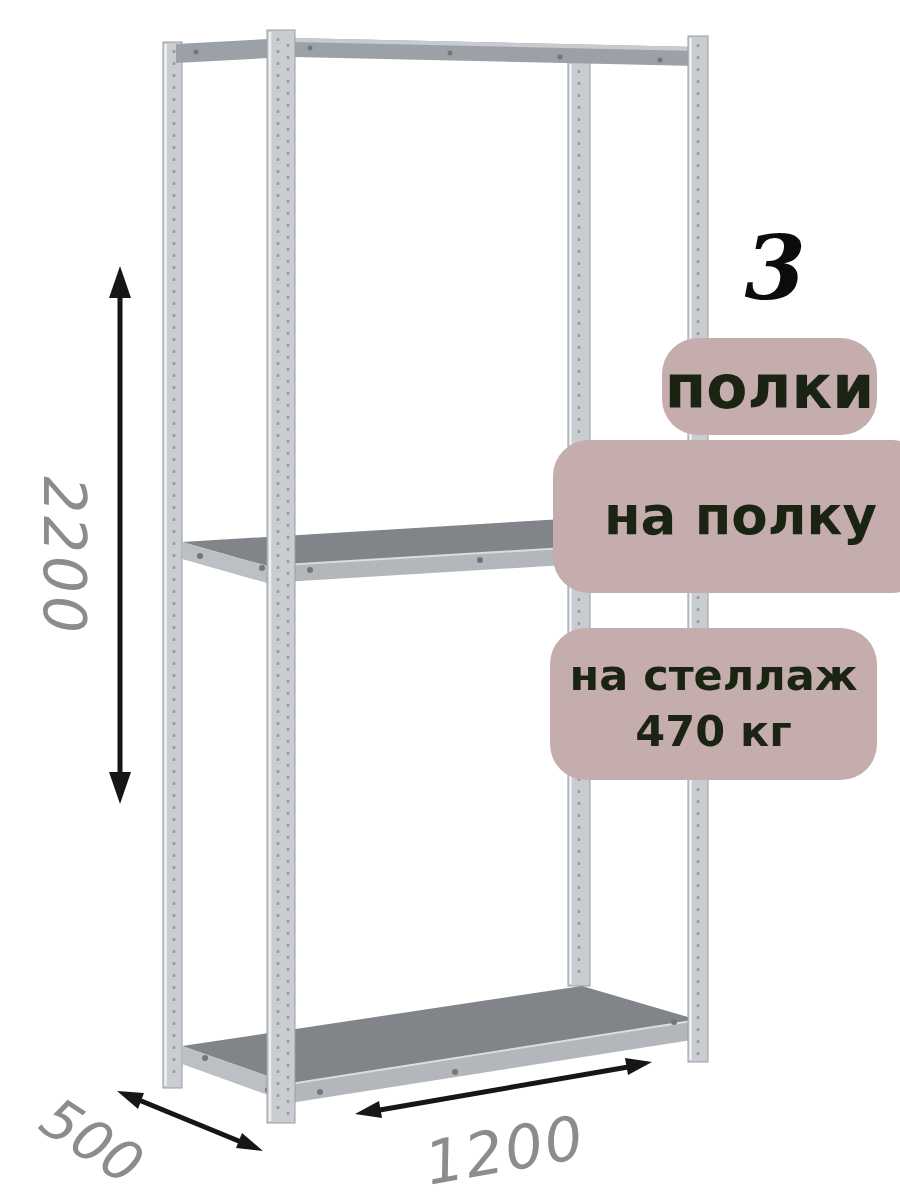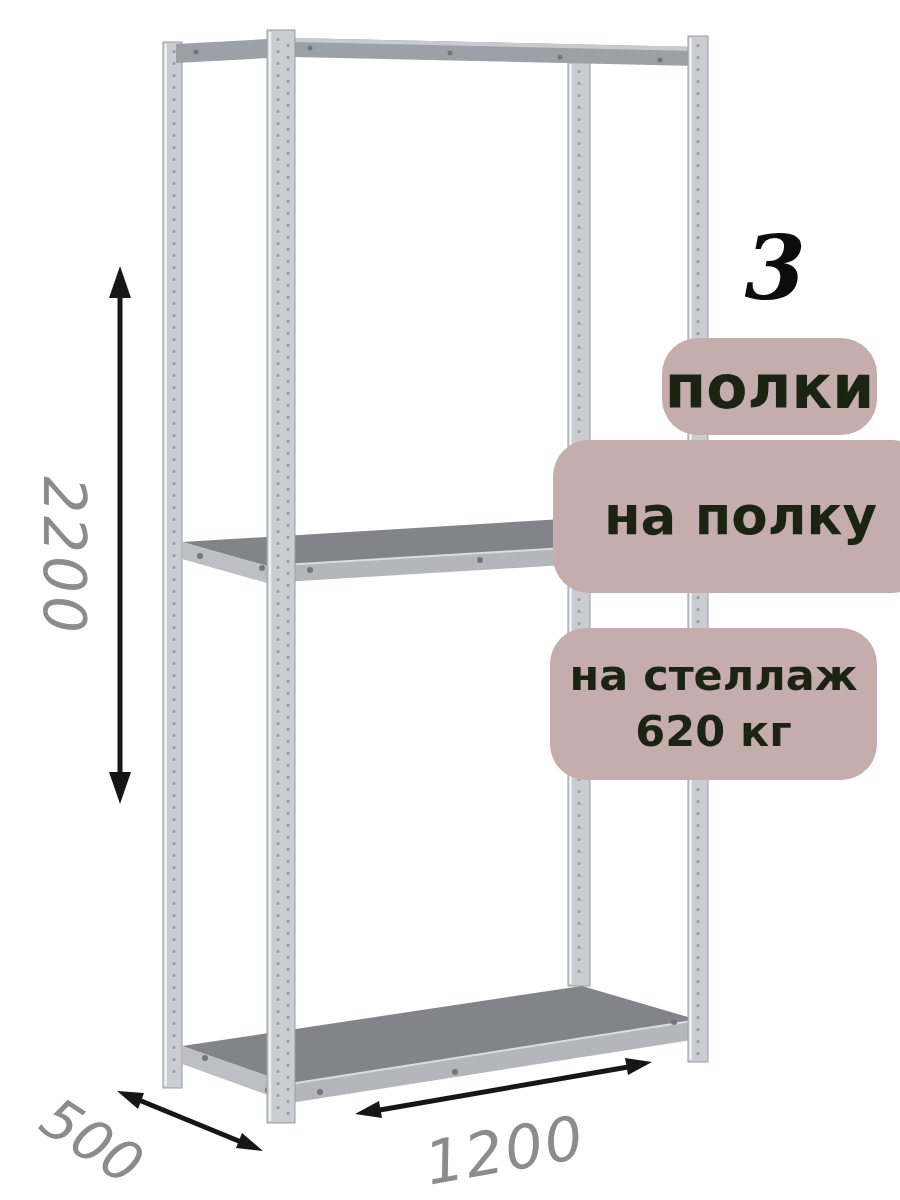--- a/index.html
+++ b/index.html
@@ -150,16 +150,16 @@
   <div class="badge badge-count">
     <span>полки</span>
   </div>
 
   <div class="badge badge-shelf">
     <div>на полку</div>
   </div>
 
   <div class="badge badge-rack">
     <div>на стеллаж</div>
-    <div>620 кг</div>
+    <div>470 кг</div>
   </div>
 
 </div>
 
 </body></html>

